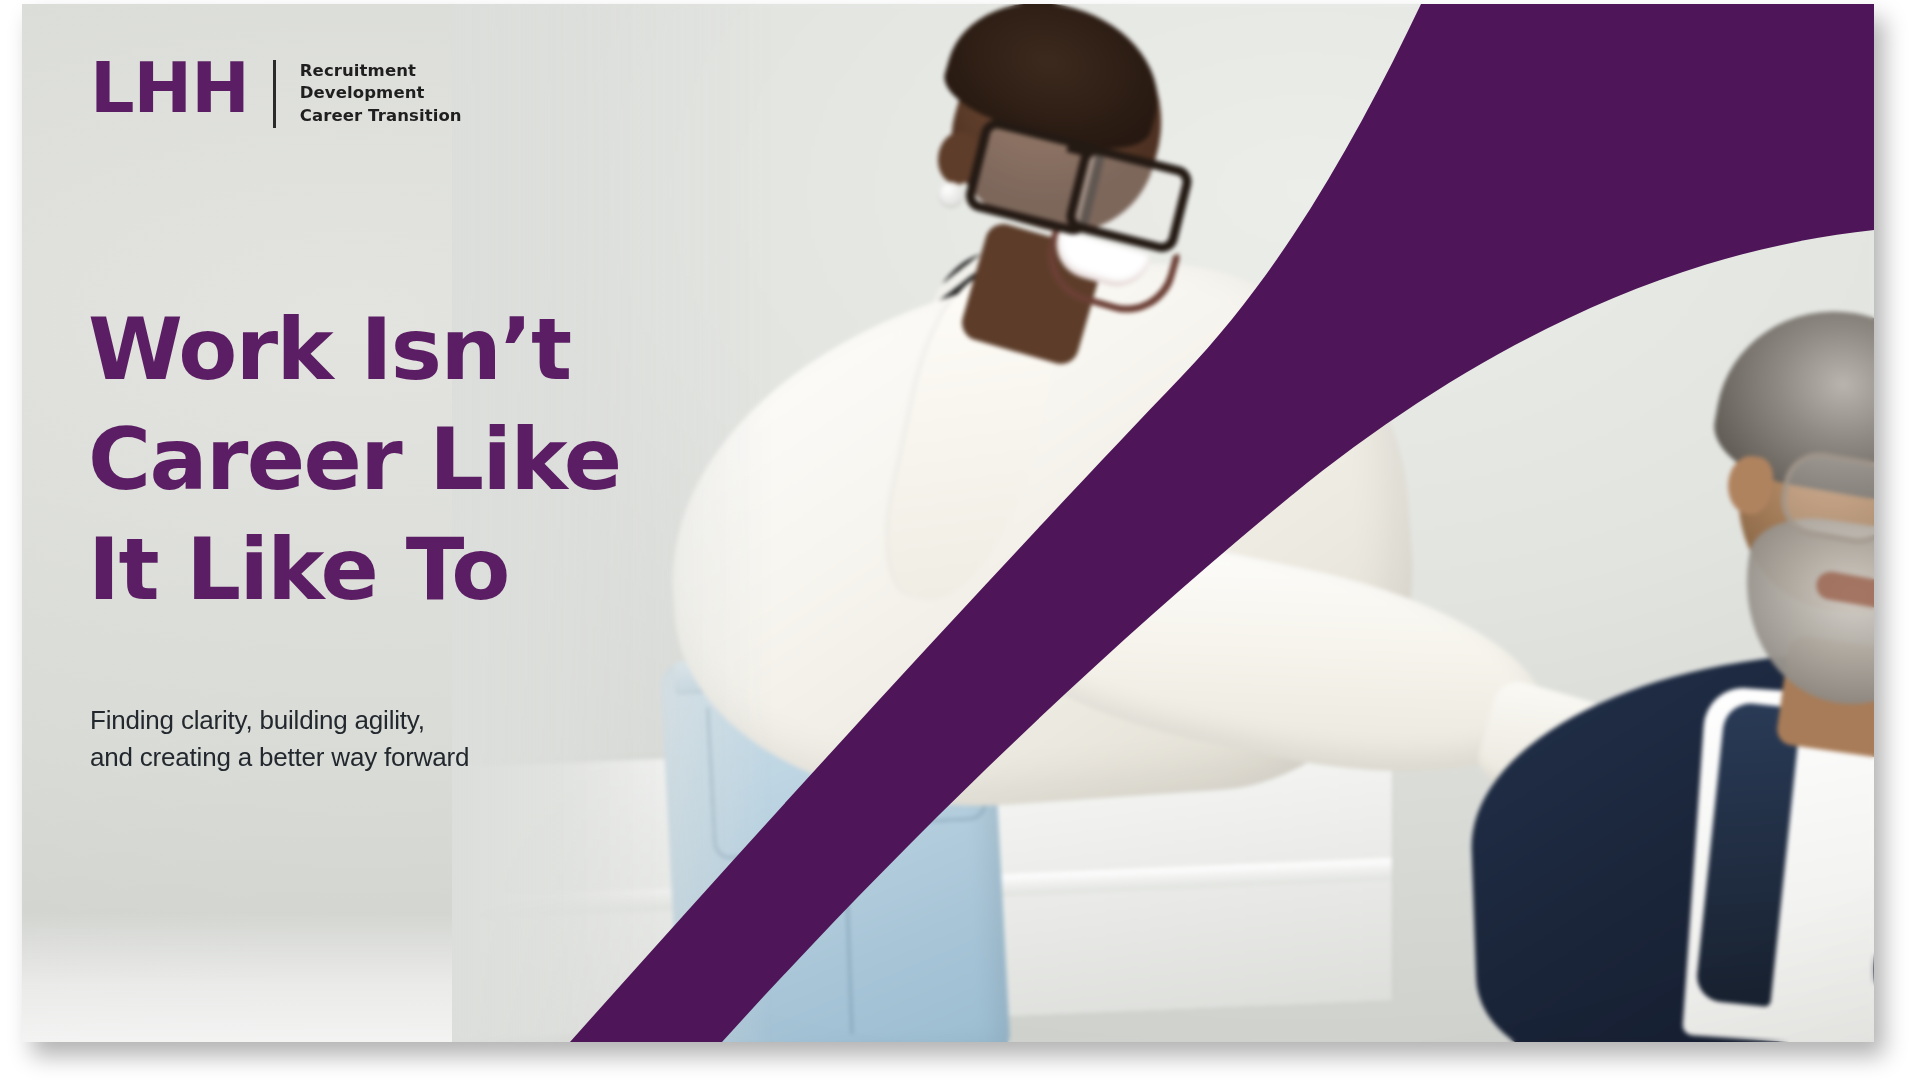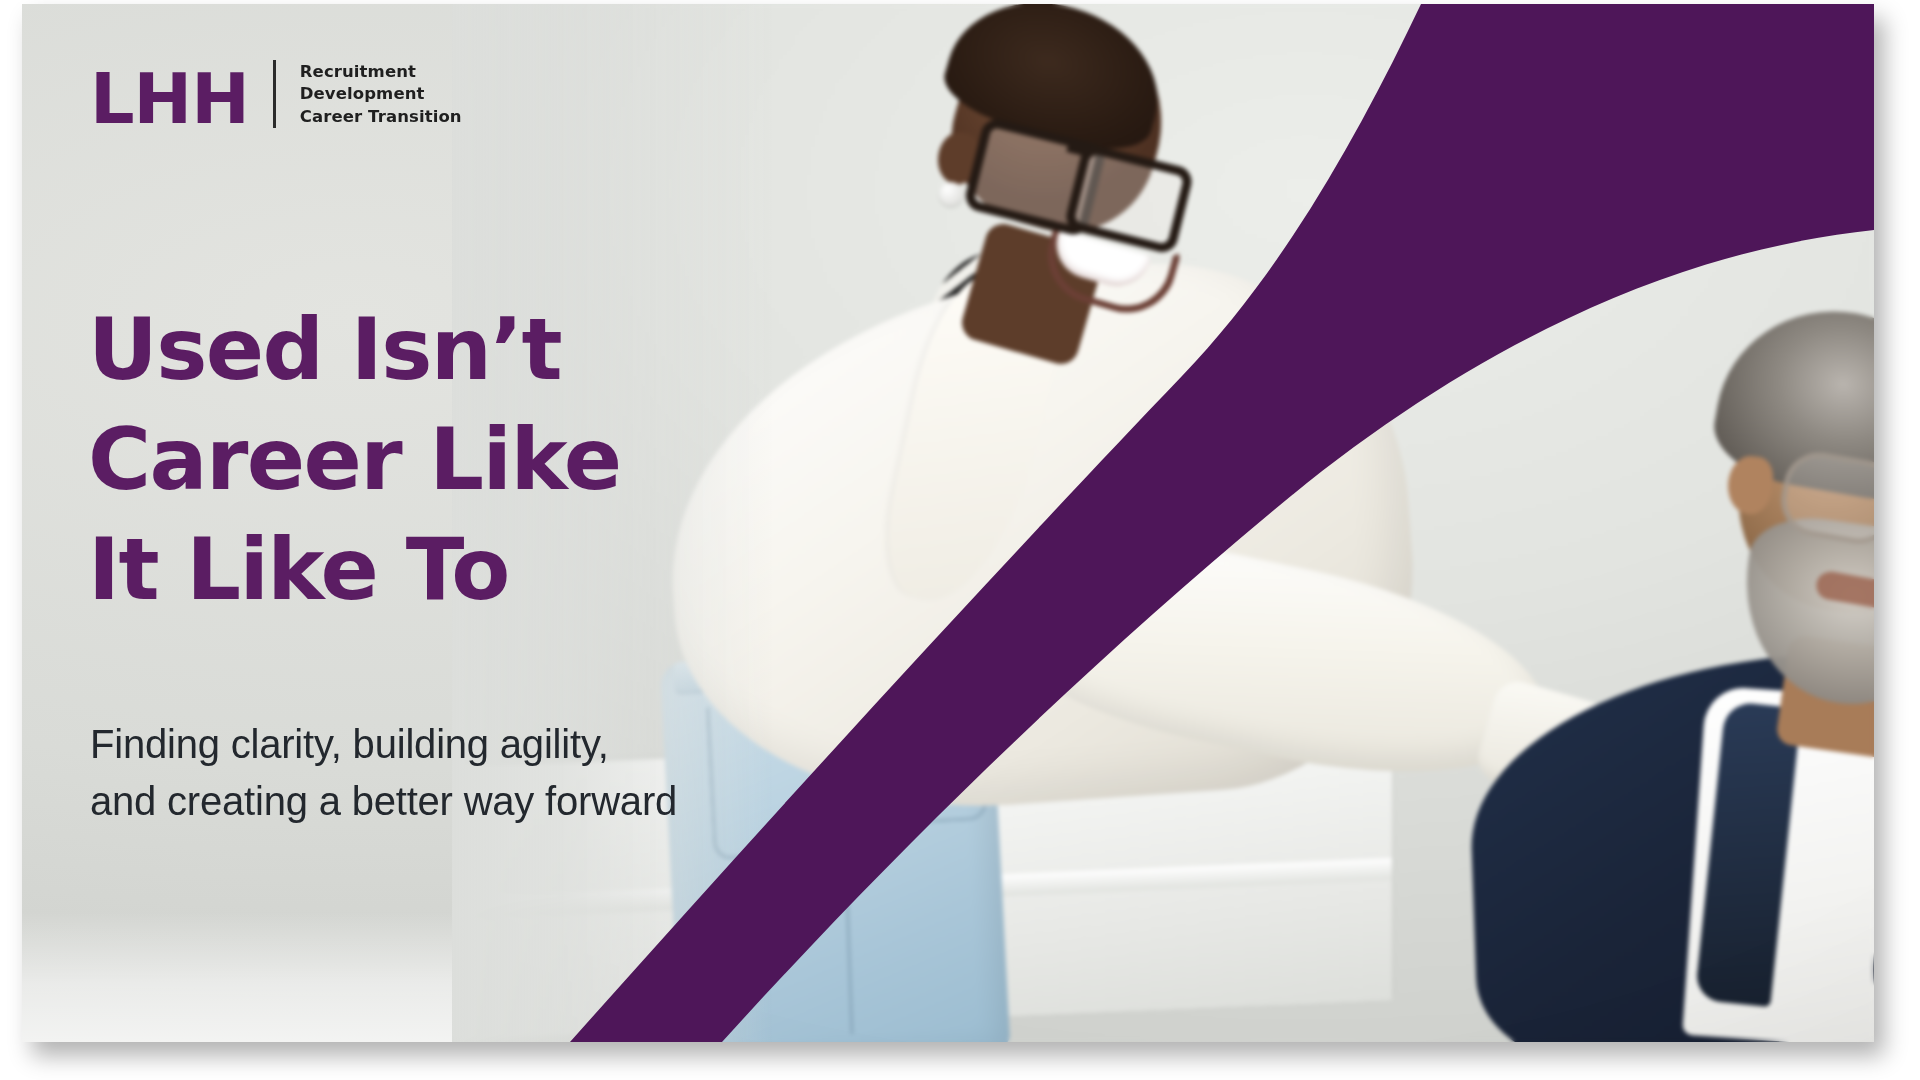--- a/index.html
+++ b/index.html
@@ -461,21 +461,21 @@
     pointer-events: none;
   }
   .swoosh svg { display: block; width: 100%; height: 100%; }
 
   
   .logo {
     position: absolute;
     left: 68px;
     top: 56px;
     display: flex;
-    align-items: flex-end;
+    align-items: flex-start;
     gap: 24px;
   }
   .logo-mark {
     font-family: "DejaVu Sans", sans-serif;
     font-weight: 700;
     font-size: 70px;
     letter-spacing: -1px;
     line-height: 0.82;
     color: #5b1d63;
   }
@@ -508,21 +508,21 @@
   }
   .headline span { display: block; }
 
   .subhead {
     position: absolute;
     left: 68px;
     top: 672px;
     width: 720px;
     font-family: "Liberation Sans", sans-serif;
     font-weight: 500;
-    font-size: 40px;
+    font-size: 26px;
     line-height: 1.42;
     letter-spacing: -0.2px;
     color: #23282e;
   }
   .subhead span { display: block; }
 </style>
 </head>
 <body>
 
 <div id="stage">
@@ -603,21 +603,21 @@
 
     <div class="logo">
       <div class="logo-mark">LHH</div>
       <div class="logo-rule"></div>
       <div class="logo-tag">Recruitment
 Development
 Career Transition</div>
     </div>
 
     <h1 class="headline">
-      <span>Used Isn’t</span>
+      <span>Work Isn’t</span>
       <span>Career Like</span>
       <span>It Like To</span>
     </h1>
 
     <p class="subhead">
       <span>Finding clarity, building agility,</span>
       <span>and creating a better way forward</span>
     </p>
 
   </div>

